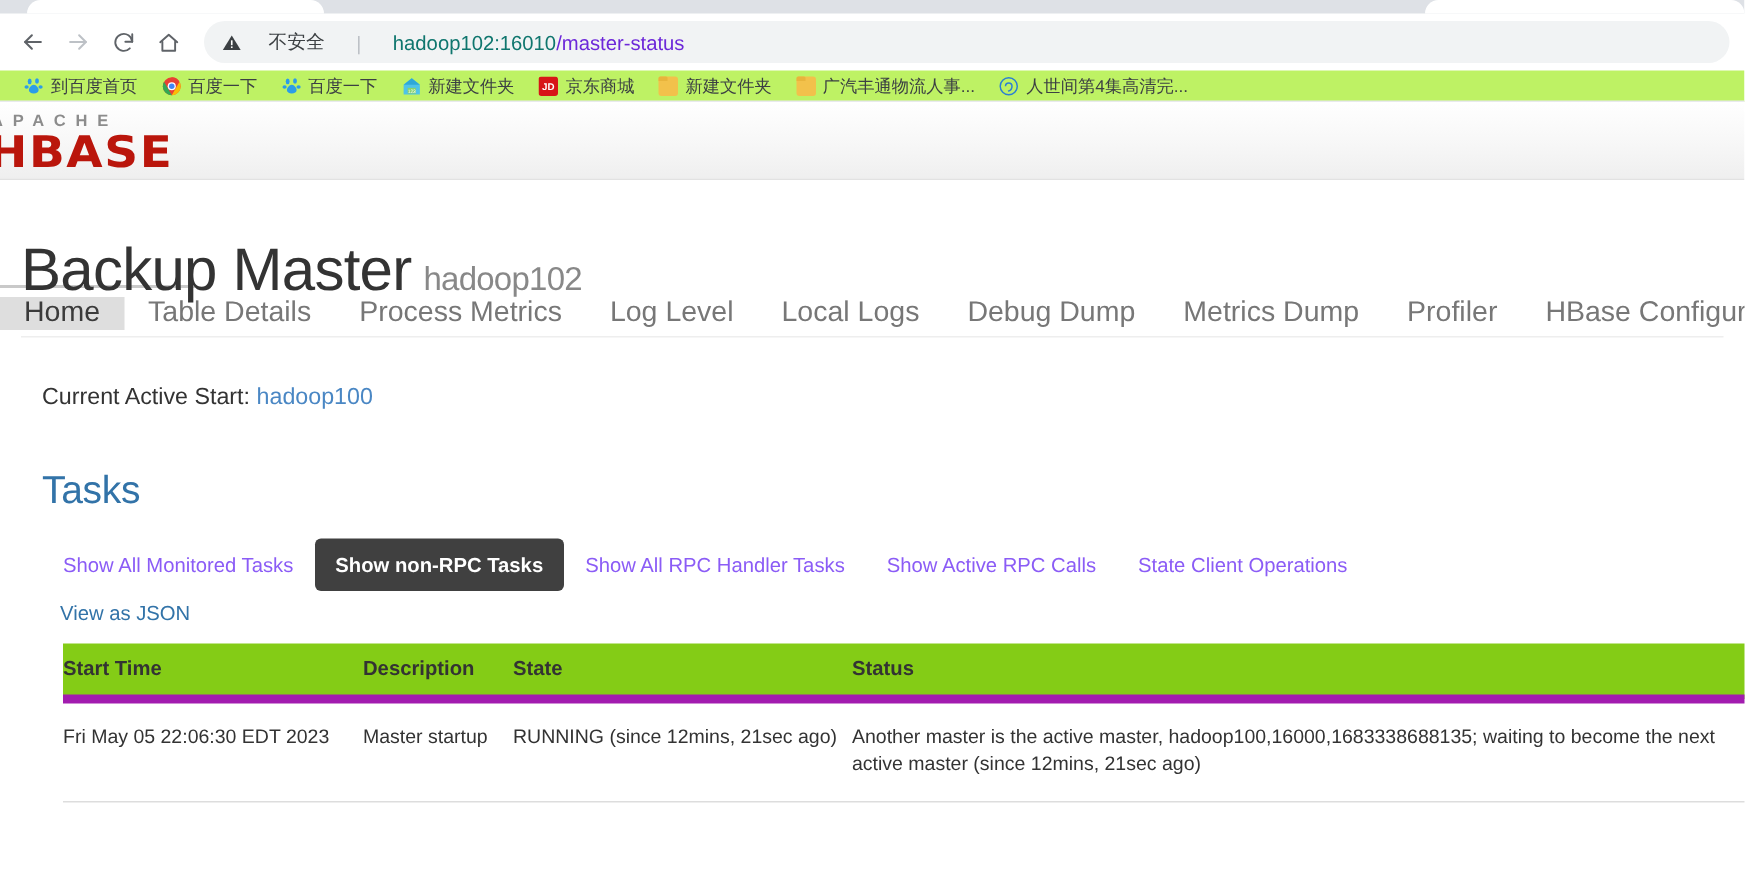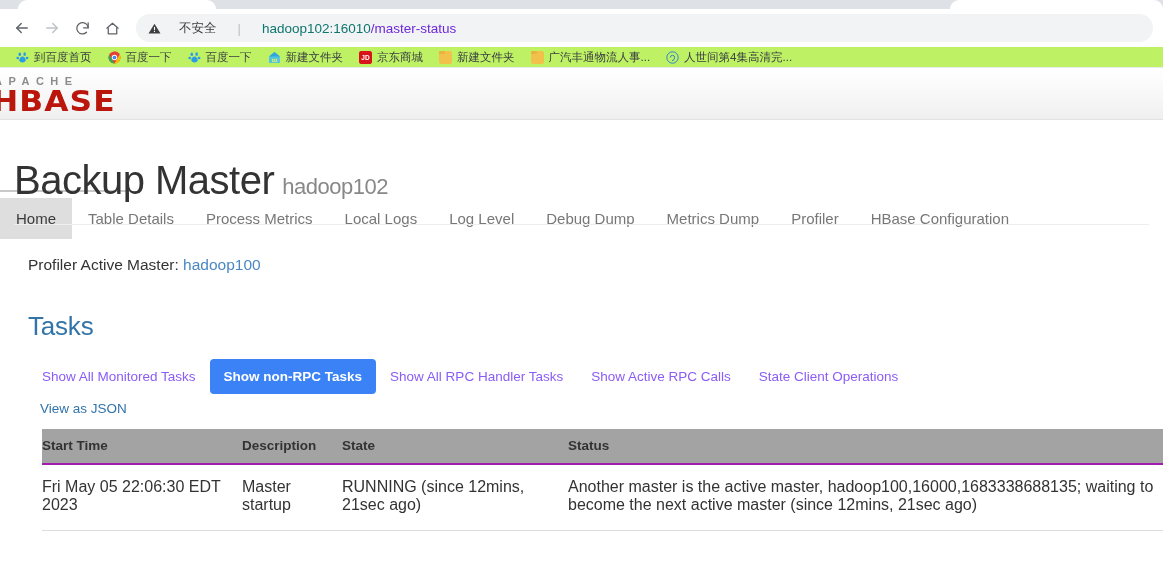--- a/index.html
+++ b/index.html
@@ -172,22 +172,22 @@
     height: 2px;
     background: #c9c9c9;
   }
   .hb-nav-items {
     display: flex;
     align-items: stretch;
   }
   .hb-item {
     display: flex;
     align-items: center;
-    padding: 12px 16px;
-    font-size: 15px;
+    padding: 0 16px;
+    font-size: 19px;
     color: #777777;
     white-space: nowrap;
   }
   .hb-item.active {
     background: #dedede;
     color: #3b3b3b;
   }
 
   
   .page {
@@ -239,21 +239,21 @@
     align-items: center;
   }
   .tbtn {
     font-size: 13.5px;
     color: #8b5cf6;
     padding: 10px 14px;
     border-radius: 4px;
     white-space: nowrap;
   }
   .tbtn.active {
-    background: #3b82f6;
+    background: #404040;
     color: #ffffff;
     font-weight: bold;
   }
   .json-link {
     padding-left: 26px;
     padding-top: 7px;
     font-size: 13.5px;
     color: #3273a8;
   }
 
@@ -266,26 +266,26 @@
   table.tasks {
     width: 1135px;
     border-collapse: collapse;
     table-layout: fixed;
   }
   table.tasks thead th {
     text-align: left;
     font-size: 13.5px;
     font-weight: bold;
     color: #333333;
-    background: #a3a3a3;
+    background: #84cc16;
     padding: 9px 8px 10px 0;
-    border-bottom: 2px solid #a21caf;
+    border-bottom: 6px solid #a21caf;
   }
   table.tasks tbody td {
-    font-size: 16px;
+    font-size: 13px;
     color: #333333;
     padding: 13px 8px 16px 0;
     vertical-align: top;
     line-height: 18px;
     border-bottom: 1px solid #dddddd;
     word-break: break-word;
   }
   .col-start  { width: 200px; }
   .col-desc   { width: 100px; }
   .col-state  { width: 226px; }
@@ -417,39 +417,39 @@
 <div class="hb-nav">
   <div class="logo">
     <div class="logo-apache">APACHE</div>
     <div class="logo-hbase">HBASE</div>
     <div class="logo-rule"></div>
   </div>
   <div class="hb-nav-items">
     <div class="hb-item active">Home</div>
     <div class="hb-item">Table Details</div>
     <div class="hb-item">Process Metrics</div>
+    <div class="hb-item">Log Level</div>
     <div class="hb-item">Local Logs</div>
-    <div class="hb-item">Log Level</div>
     <div class="hb-item">Debug Dump</div>
     <div class="hb-item">Metrics Dump</div>
     <div class="hb-item">Profiler</div>
     <div class="hb-item">HBase Configuration</div>
   </div>
 </div>
 
 <div class="page">
 
   <h1 class="title">
     <span>Backup Master</span><span class="sub">hadoop102</span>
   </h1>
 
   <div class="hr"></div>
 
   <div class="active-master">
-    <span>Profiler Active Master:</span>
+    <span>Current Active Start:</span>
     <a href="#">hadoop100</a>
   </div>
 
   <h2 class="section">Tasks</h2>
 
   <div class="btn-row">
     <div class="tbtn">Show All Monitored Tasks</div>
     <div class="tbtn active">Show non-RPC Tasks</div>
     <div class="tbtn">Show All RPC Handler Tasks</div>
     <div class="tbtn">Show Active RPC Calls</div>

